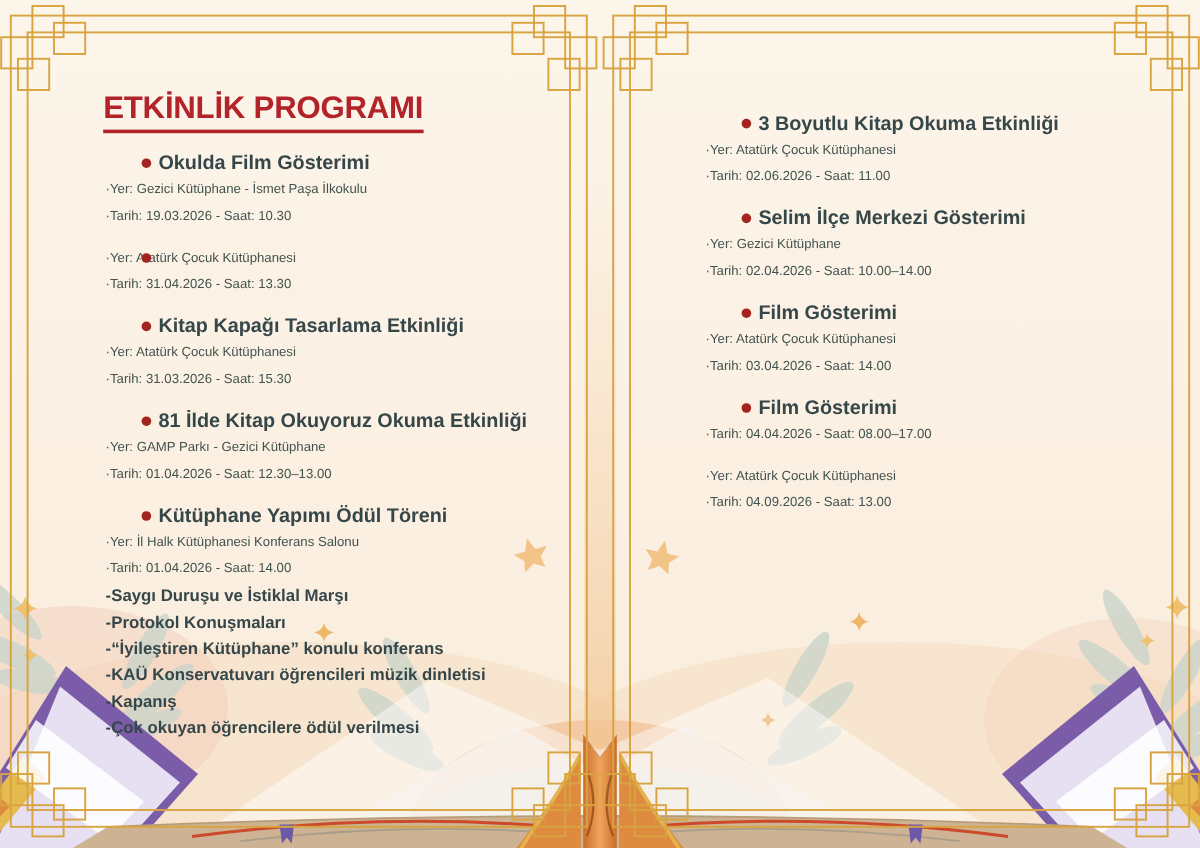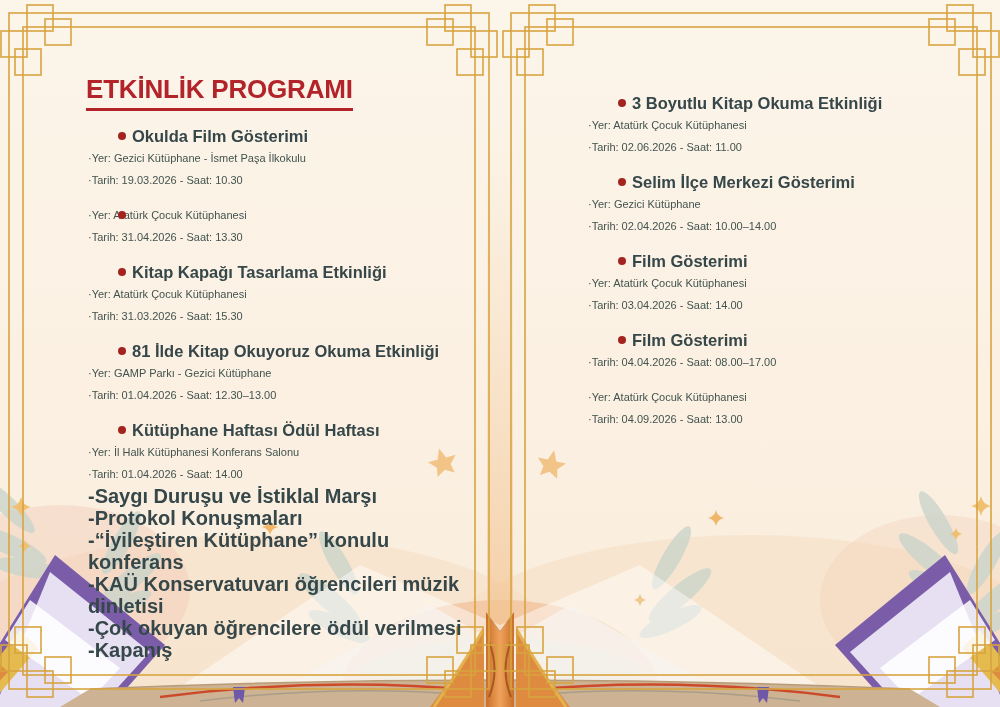--- a/index.html
+++ b/index.html
@@ -28,21 +28,21 @@
   .event{margin-bottom:13px;}
   .event-heading{
     position:relative;font-weight:bold;color:#36474A;
     font-size:16.5px;line-height:22px;margin-left:44px;
   }
   .bullet{
     position:absolute;left:-14px;top:7px;width:8px;height:8px;
     border-radius:50%;background:#A3231F;
   }
   .event-line{color:#42534F;font-size:11px;line-height:22px;}
-  .sub-line{color:#36474A;font-weight:bold;font-size:20px;line-height:22px;}
+  .sub-line{color:#36474A;font-weight:bold;font-size:14px;line-height:22px;}
 </style>
 </head>
 <body>
 
 <div class="page">
 
   <svg class="bg-decor" viewBox="0 0 1000 707" xmlns="http://www.w3.org/2000/svg">
     <defs>
       <g id="cornerOrn" stroke="#D8A440" stroke-width="1.6" fill="none">
         <rect x="18" y="-8" width="26" height="26"></rect>
@@ -190,29 +190,29 @@
         <div class="event-line">·Tarih: 31.03.2026 - Saat: 15.30</div>
       </div>
 
       <div class="event">
         <div class="event-heading"><span class="bullet"></span><span>81 İlde Kitap Okuyoruz Okuma Etkinliği</span></div>
         <div class="event-line">·Yer: GAMP Parkı - Gezici Kütüphane</div>
         <div class="event-line">·Tarih: 01.04.2026 - Saat: 12.30–13.00</div>
       </div>
 
       <div class="event">
-        <div class="event-heading"><span class="bullet"></span><span>Kütüphane Haftası Ödül Haftası</span></div>
+        <div class="event-heading"><span class="bullet"></span><span>Kütüphane Yapımı Ödül Töreni</span></div>
         <div class="event-line">·Yer: İl Halk Kütüphanesi Konferans Salonu</div>
         <div class="event-line">·Tarih: 01.04.2026 - Saat: 14.00</div>
         <div class="sub-line">-Saygı Duruşu ve İstiklal Marşı</div>
         <div class="sub-line">-Protokol Konuşmaları</div>
         <div class="sub-line">-“İyileştiren Kütüphane” konulu konferans</div>
         <div class="sub-line">-KAÜ Konservatuvarı öğrencileri müzik dinletisi</div>
+        <div class="sub-line">-Kapanış</div>
         <div class="sub-line">-Çok okuyan öğrencilere ödül verilmesi</div>
-        <div class="sub-line">-Kapanış</div>
       </div>
     </div>
   </div>
 
   <div class="panel panel-right">
     <div class="content">
       <div class="event">
         <div class="event-heading"><span class="bullet"></span><span>3 Boyutlu Kitap Okuma Etkinliği</span></div>
         <div class="event-line">·Yer: Atatürk Çocuk Kütüphanesi</div>
         <div class="event-line">·Tarih: 02.06.2026 - Saat: 11.00</div>

